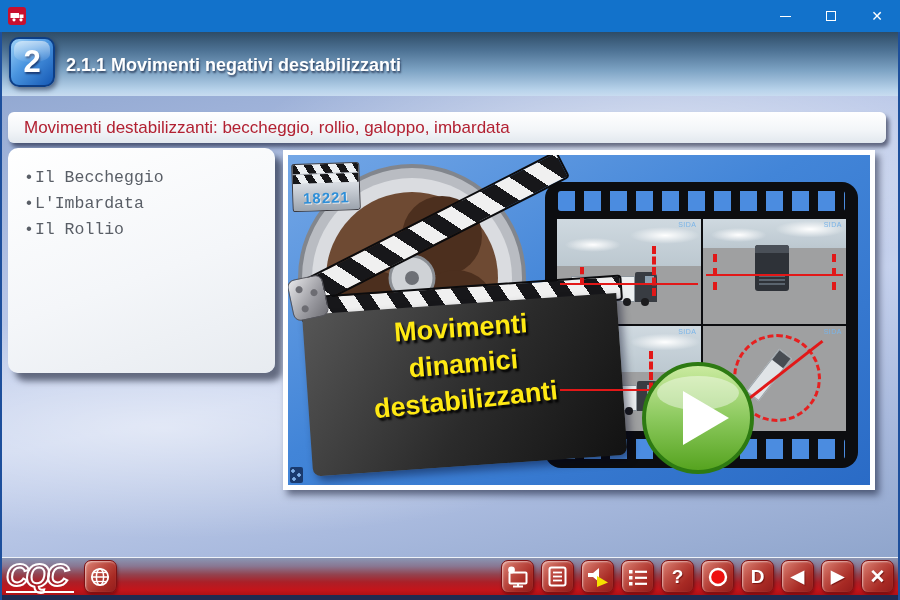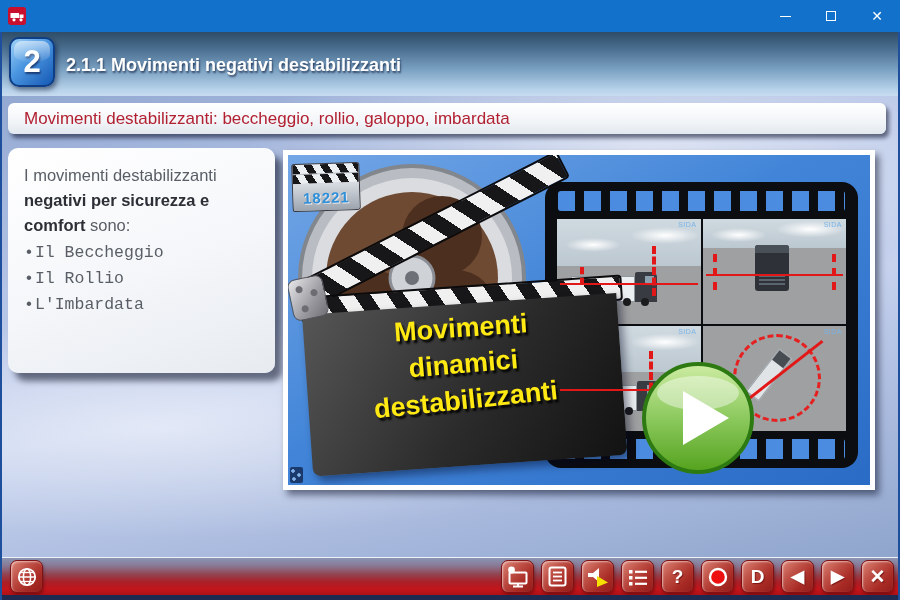--- a/index.html
+++ b/index.html
@@ -33,21 +33,21 @@
   
   .content-bg { position:absolute; top:96px; left:0; width:900px; height:461px;
     background:linear-gradient(168deg,#93a9d2 0%,#b4c3e6 30%,#c6d2ee 55%,#a9bade 78%,#8fa5cc 100%); }
   .content-bg::before { content:""; position:absolute; inset:0;
     background:radial-gradient(ellipse 620px 190px at 72% 12%, rgba(255,255,255,.55), transparent 65%),
                radial-gradient(ellipse 720px 170px at 18% 72%, rgba(255,255,255,.5), transparent 65%); }
   .edge { position:absolute; top:32px; bottom:0; width:2px; background:#1d4f9c; z-index:60; }
   .edge.left { left:0; } .edge.right { right:0; }
 
   
-  .subtitle-bar { position:absolute; top:103px; left:8px; width:878px; height:31px; border-radius:6px;
+  .subtitle-bar { position:absolute; top:112px; left:8px; width:878px; height:31px; border-radius:6px;
     background:linear-gradient(180deg,#ffffff 0%,#f2f5f8 60%,#e2e8ee 100%);
     box-shadow:3px 4px 4px rgba(5,10,35,.55); display:flex; align-items:center; padding-left:16px; z-index:6; }
   .subtitle-bar span { color:#b22132; font-size:17px; }
 
   
   .info-panel { position:absolute; top:148px; left:8px; width:267px; height:225px; border-radius:10px;
     background:linear-gradient(160deg,#ffffff 0%,#f4f6f9 55%,#e7ebf0 100%);
     box-shadow:7px 8px 6px rgba(10,15,35,.55); padding:15px 12px 0 16px; z-index:6;
     font-size:16.5px; line-height:25px; color:#595e66; }
   .info-panel b { color:#2c2f35; }
@@ -192,25 +192,24 @@
         <span>2</span>
       </div>
     <div class="header-title">2.1.1 Movimenti negativi destabilizzanti</div>
   </div>
 
   <div class="subtitle-bar">
     <span>Movimenti destabilizzanti: beccheggio, rollio, galoppo, imbardata</span>
   </div>
 
   <div class="info-panel">
-    <p><span>I movimenti destabilizzanti </span><b>negativi per sicurezza e comfort</b><span> sono:</span></p>
     <ul class="info-list">
       <li><span class="bullet">•</span><span>Il Beccheggio</span></li>
+      <li><span class="bullet">•</span><span>L'Imbardata</span></li>
       <li><span class="bullet">•</span><span>Il Rollio</span></li>
-      <li><span class="bullet">•</span><span>L'Imbardata</span></li>
     </ul>
   </div>
 
   <div class="video-area">
     <div class="video-inner">
 
       <div class="film-strip">
         <div class="sprockets top"></div>
         <div class="sprockets bottom"></div>
         <div class="film-grid">
@@ -304,20 +303,21 @@
         </defs>
         <circle cx="58" cy="58" r="54" fill="url(#pg)" stroke="#2d7a12" stroke-width="4"></circle>
         <ellipse cx="58" cy="33" rx="41" ry="17" fill="rgba(255,255,255,0.42)"></ellipse>
         <polygon points="43,31 89,58 43,85" fill="#ffffff"></polygon>
       </svg>
 
     </div>
   </div>
 
   <div class="toolbar">
+    <div class="logo">CQC</div>
 
     <div class="tool-btn globe-btn">
       <svg width="22" height="22" viewBox="0 0 22 22">
         <circle cx="11" cy="11" r="8.2" fill="none" stroke="#fff" stroke-width="1.8"></circle>
         <ellipse cx="11" cy="11" rx="3.6" ry="8.2" fill="none" stroke="#fff" stroke-width="1.5"></ellipse>
         <line x1="2.8" y1="11" x2="19.2" y2="11" stroke="#fff" stroke-width="1.5"></line>
         <line x1="4" y1="6.5" x2="18" y2="6.5" stroke="#fff" stroke-width="1.3"></line>
         <line x1="4" y1="15.5" x2="18" y2="15.5" stroke="#fff" stroke-width="1.3"></line>
       </svg>
     </div>

